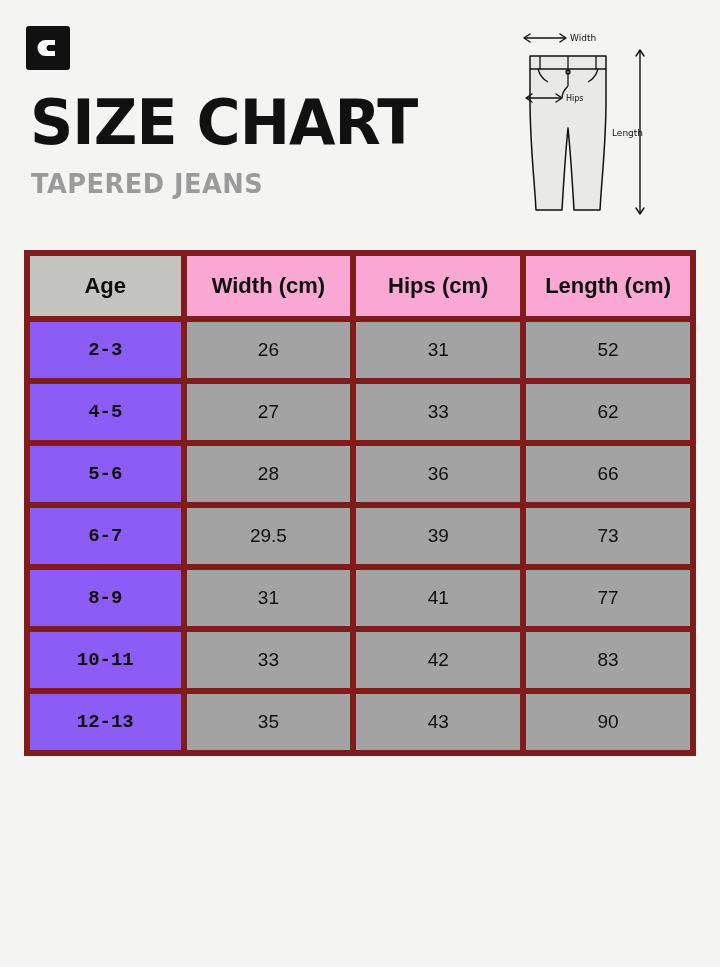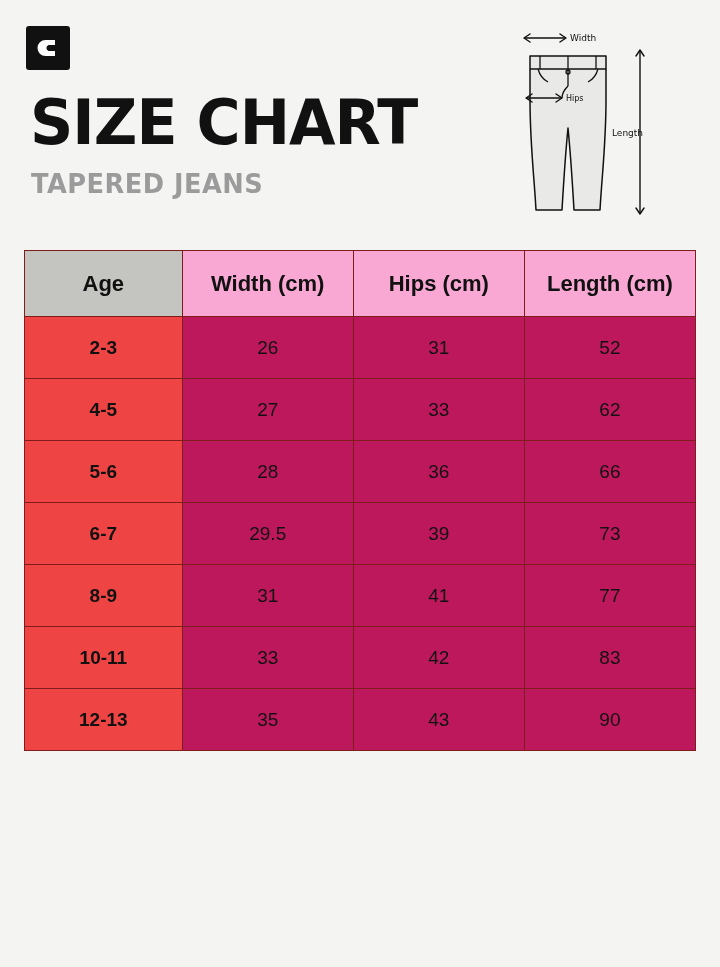--- a/index.html
+++ b/index.html
@@ -79,44 +79,45 @@
   .table-wrap {
     padding: 0 24px;
     flex: none;
   }
   table {
     width: 100%;
     border-collapse: collapse;
     table-layout: fixed;
   }
   th, td {
-    border: 1px solid #7f1d1d;
+    border: 6px solid #7f1d1d;
     text-align: center;
     font-size: 19px;
     font-weight: bold;
     color: #111111;
     height: 62px;
     padding: 4px;
   }
   thead th {
     height: 66px;
     font-size: 22px;
     background: #f9a8d4;
   }
   thead th.age-col {
     background: #c4c4c0;
   }
   tbody td {
-    background: #be185d;
+    background: #a3a3a3;
     font-weight: normal;
     font-size: 19px;
   }
   tbody td.age-cell {
-    background: #ef4444;
-    font-weight: bold;
+    background: #8b5cf6;
+    font-weight: bold;
+    font-family: Liberation Mono, monospace;
   }
   col.c-age { width: 23.5%; }
   col.c-width { width: 25.5%; }
   col.c-hips { width: 25.5%; }
   col.c-length { width: 25.5%; }
 
   
   .footer-spacer { flex: 1 1 auto; }
   .footer {
     border-top: 2px solid #111111;

